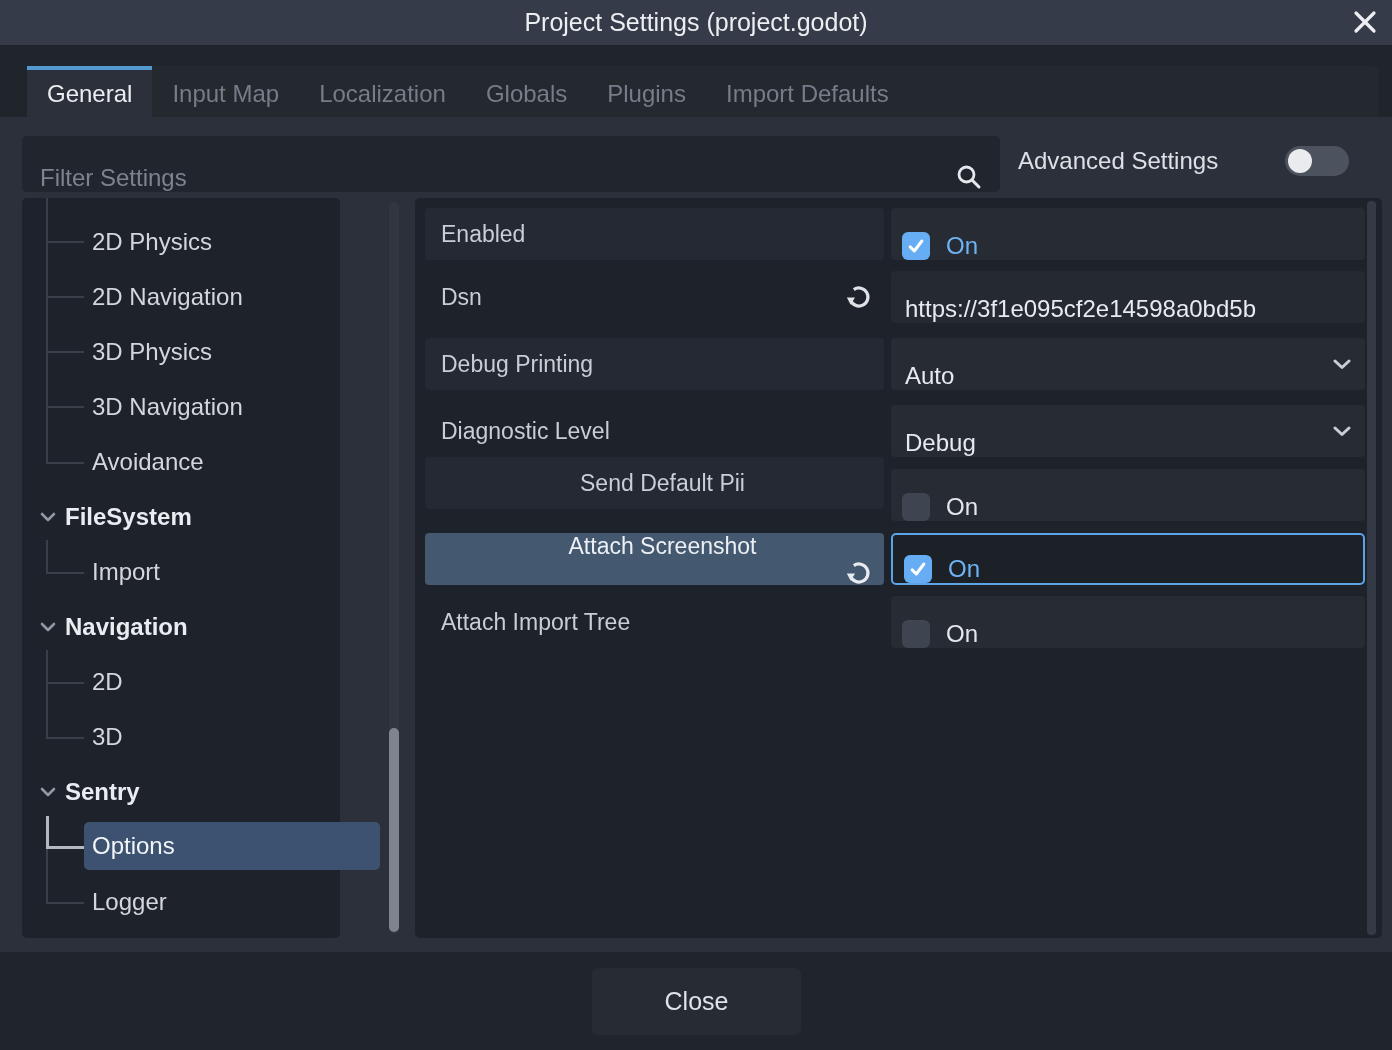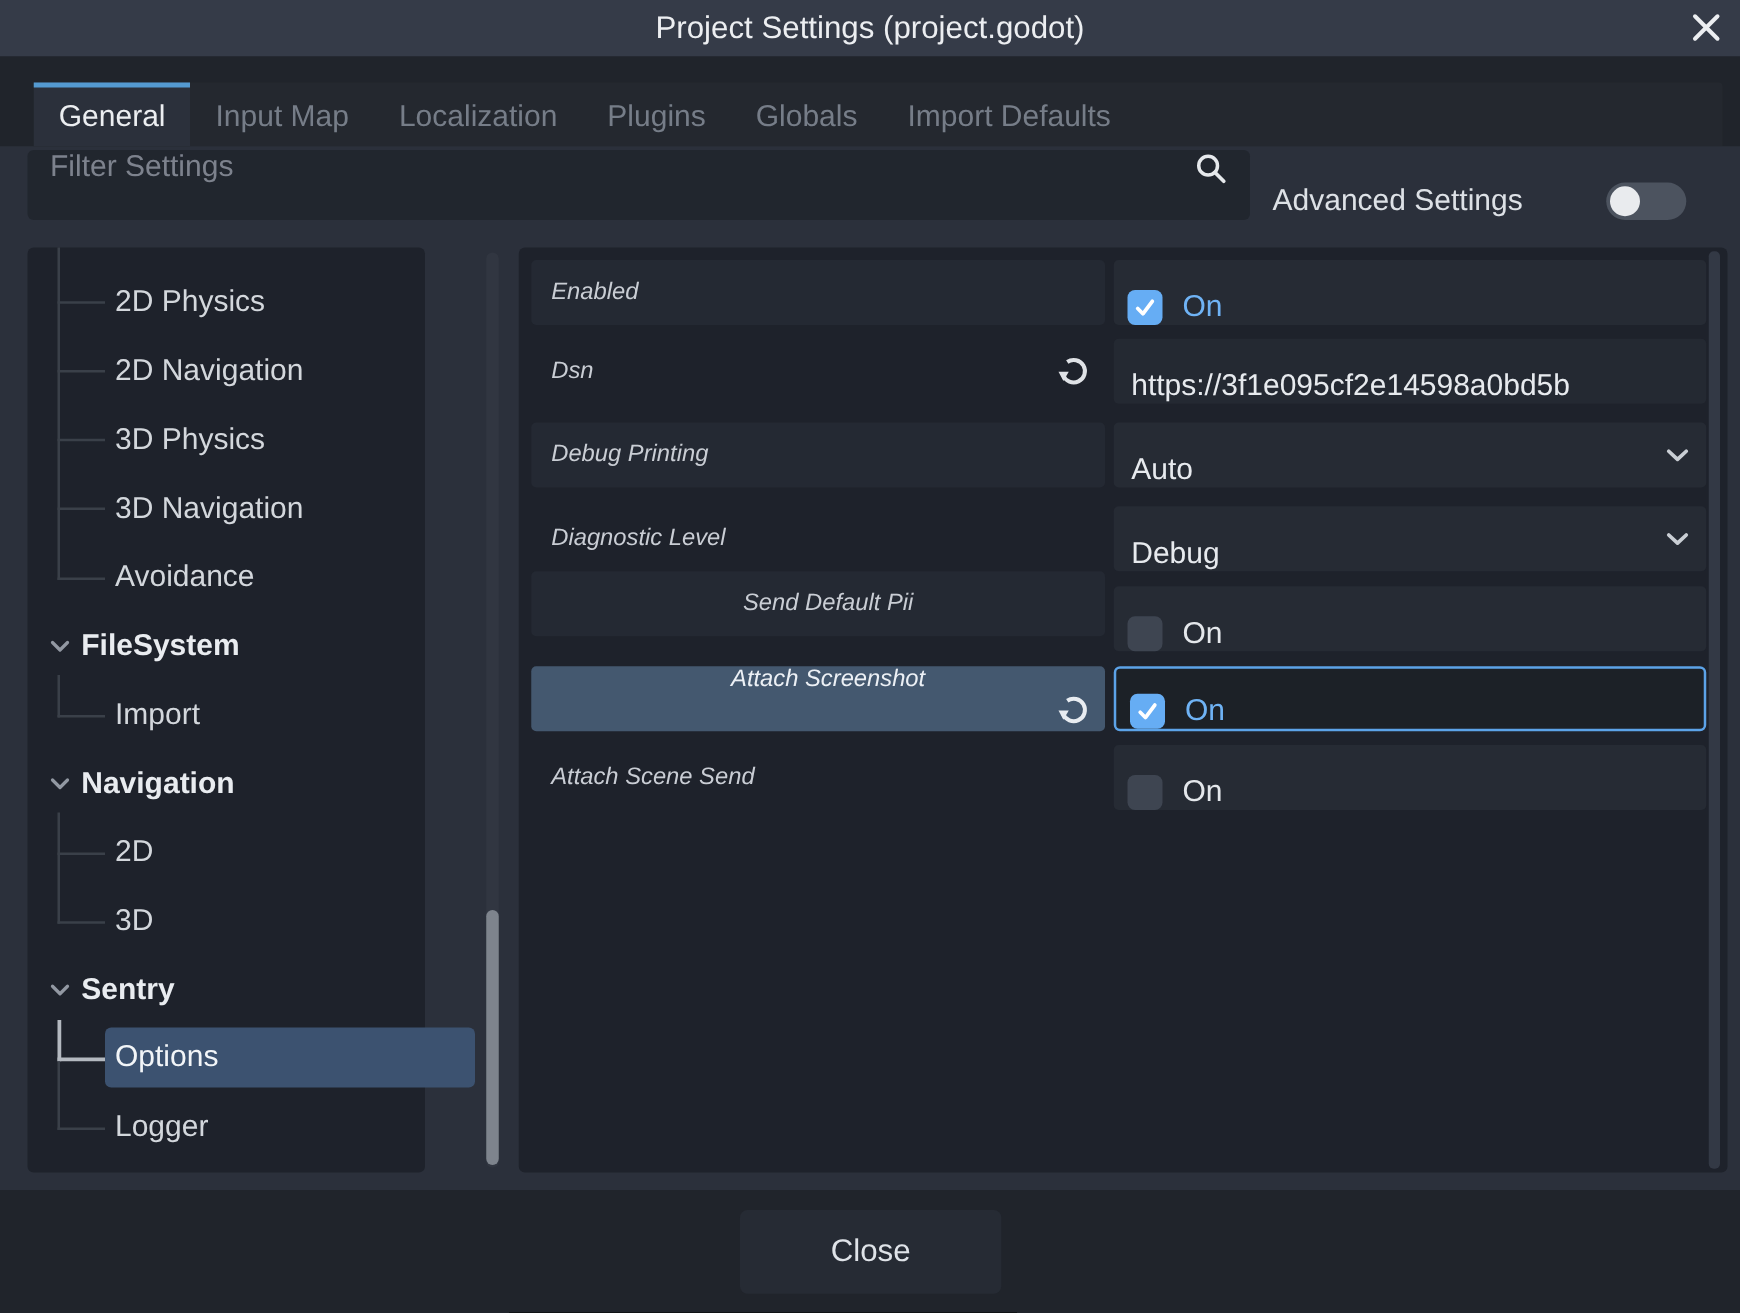--- a/index.html
+++ b/index.html
@@ -21,22 +21,22 @@
   
   .tabstrip{position:absolute;left:27px;top:66px;width:1351px;height:51px;background:#24282f;
             border-radius:3px 3px 0 0;}
   .tabs{position:absolute;left:27px;top:66px;height:51px;display:flex;}
   .tab{display:flex;align-items:center;padding:0 20px;font-size:24px;color:var(--dim);
        border-top:4px solid transparent;box-sizing:border-box;}
   .tab.active{background:var(--panel);color:#eceef1;border-top:4px solid var(--accent);}
   
   .mainpanel{position:absolute;left:0;top:117px;width:1392px;height:835px;background:var(--panel);}
   
-  .filter{position:absolute;left:22px;top:120px;width:978px;height:56px;background:var(--inputbg);
-          border-radius:5px;display:flex;align-items:flex-start;gap:38px;}
+  .filter{position:absolute;left:22px;top:136px;width:978px;height:56px;background:var(--inputbg);
+          border-radius:5px;display:flex;align-items:flex-end;gap:38px;}
   .filter .ph{margin-left:18px;font-size:24px;color:#7d828d;flex:1;}
   .filter svg{margin-right:16px;}
   .advlabel{position:absolute;left:1018px;top:133px;height:56px;display:flex;align-items:center;
             font-size:24px;color:#dde1e6;}
   .toggle{position:absolute;left:1285px;top:146px;width:64px;height:30px;border-radius:15px;
           background:#4c535f;}
   .toggle .knob{position:absolute;left:3px;top:3px;width:24px;height:24px;border-radius:12px;
           background:#e9ebee;}
   
   .treepanel{position:absolute;left:22px;top:198px;width:318px;height:740px;background:var(--sub);
@@ -57,21 +57,21 @@
                background:rgba(255,255,255,0.03);}
   .scrollthumb{position:absolute;left:367px;top:530px;width:10px;height:204px;border-radius:5px;
                background:#7e848d;}
   
   .setpanel{position:absolute;left:415px;top:198px;width:967px;height:740px;background:var(--sub);
             border-radius:5px;}
   .gutter{position:absolute;left:952px;top:3px;width:9px;height:734px;border-radius:4px;
           background:#333945;}
   .cell{position:absolute;height:52px;border-radius:4px;display:flex;align-items:center;
         box-sizing:border-box;}
-  .lcell{left:10px;width:459px;padding-left:16px;font-size:19px;color:var(--muted);font-style:italic;}
+  .lcell{left:10px;width:459px;padding-left:16px;font-size:23px;color:var(--muted);}
   .lcell.striped{background:var(--stripe);}
   .lcell.selected{background:var(--sel);color:#ecf0f5;}
   .vcell{left:476px;width:474px;background:var(--ctrl);align-items:flex-end;}
   .vcell.inputcell{background:var(--dsnbg);overflow:hidden;}
   .vcell.focused{background:#1c2127;border:2px solid var(--focus);border-radius:5px;}
   .revert{margin-left:auto;margin-right:12px;width:26px;height:26px;cursor:pointer;flex:none;}
   .cb{width:28px;height:28px;border-radius:6px;margin-left:11px;flex:none;
       display:flex;align-items:center;justify-content:center;}
   .cb.checked{background:var(--cb);}
   .cb.unchecked{background:var(--cbOff);}
@@ -104,24 +104,24 @@
     <div class="tab active">
         <span>General</span>
       </div>
     <div class="tab">
         <span>Input Map</span>
       </div>
     <div class="tab">
         <span>Localization</span>
       </div>
     <div class="tab">
+        <span>Globals</span>
+      </div>
+    <div class="tab">
         <span>Plugins</span>
-      </div>
-    <div class="tab">
-        <span>Globals</span>
       </div>
     <div class="tab">
         <span>Import Defaults</span>
       </div>
   </div>
 
   <div class="filter">
     <span class="ph">Filter Settings</span>
     <svg width="30" height="30" viewBox="0 0 30 30">
       <circle cx="12.5" cy="12.5" r="7.5" fill="none" stroke="#e6e9ec" stroke-width="2.8"></circle>
@@ -273,21 +273,21 @@
     <div class="cell vcell focused" style="top:335px;">
       <div class="cb checked">
         <svg width="20" height="20" viewBox="0 0 24 24">
             <polyline points="5,13 10,18 19,6" fill="none" stroke="#ffffff" stroke-width="3.6" stroke-linecap="round" stroke-linejoin="round"></polyline>
           </svg>
       </div>
       <span class="onlbl oncolor">On</span>
     </div>
 
     <div class="cell lcell" style="top:398px;">
-        <span>Attach Scene Send</span>
+        <span>Attach Import Tree</span>
       </div>
     <div class="cell vcell" style="top:398px;">
       <div class="cb unchecked"></div>
       <span class="onlbl">On</span>
     </div>
   </div>
 
   <div class="closebtn">
     <span>Close</span>
   </div>

